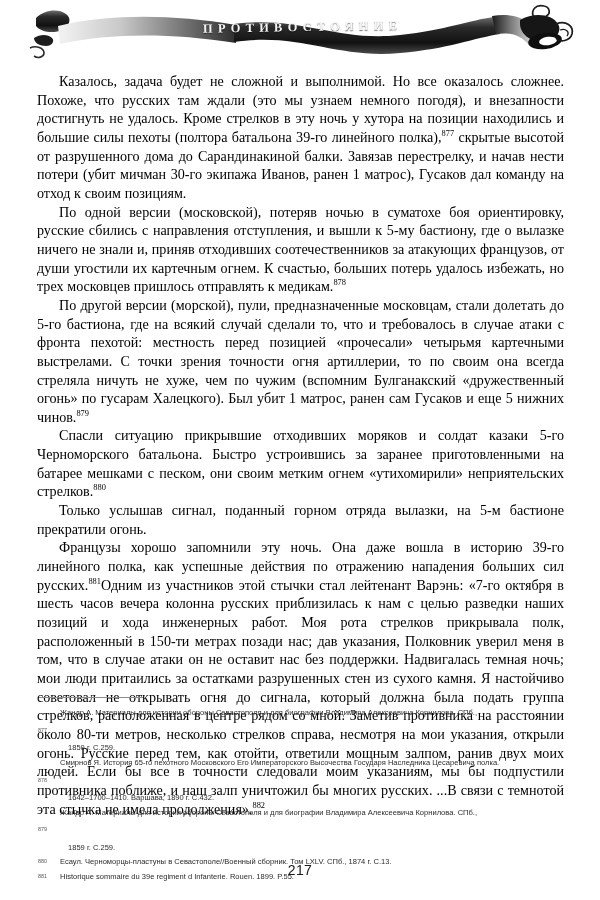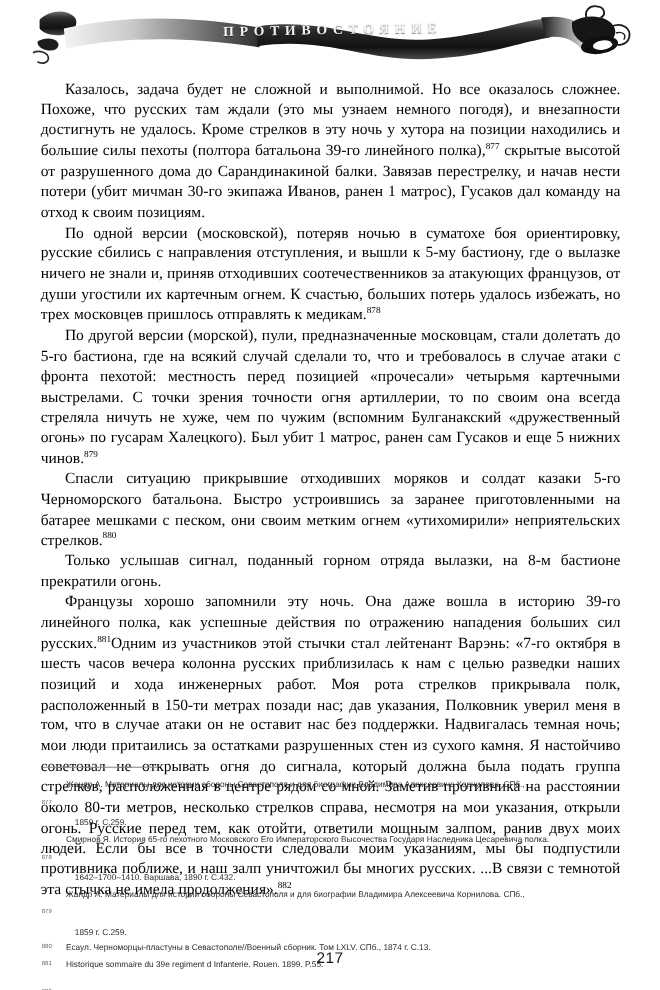--- a/index.html
+++ b/index.html
@@ -180,21 +180,21 @@
   <div class="body-col">
 
     <p class="para"><span>Казалось, задача будет не сложной и выполнимой. Но все оказалось сложнее. Похоже, что русских там ждали (это мы узнаем немного погодя), и внезапности достигнуть не удалось. Кроме стрелков в эту ночь у хутора на позиции находились и большие силы пехоты (полтора батальона 39-го линейного полка),</span><sup class="fn">877</sup><span> скрытые высотой от разрушенного дома до Сарандинакиной балки. Завязав перестрелку, и начав нести потери (убит мичман 30-го экипажа Иванов, ранен 1 матрос), Гусаков дал команду на отход к своим позициям.</span></p>
 
     <p class="para"><span>По одной версии (московской), потеряв ночью в суматохе боя ориентировку, русские сбились с направления отступления, и вышли к 5-му бастиону, где о вылазке ничего не знали и, приняв отходивших соотечественников за атакующих французов, от души угостили их картечным огнем. К счастью, больших потерь удалось избежать, но трех московцев пришлось отправлять к медикам.</span><sup class="fn">878</sup></p>
 
     <p class="para"><span>По другой версии (морской), пули, предназначенные московцам, стали долетать до 5-го бастиона, где на всякий случай сделали то, что и требовалось в случае атаки с фронта пехотой: местность перед позицией «прочесали» четырьмя картечными выстрелами. С точки зрения точности огня артиллерии, то по своим она всегда стреляла ничуть не хуже, чем по чужим (вспомним Булганакский «дружественный огонь» по гусарам Халецкого). Был убит 1 матрос, ранен сам Гусаков и еще 5 нижних чинов.</span><sup class="fn">879</sup></p>
 
     <p class="para"><span>Спасли ситуацию прикрывшие отходивших моряков и солдат казаки 5-го Черноморского батальона. Быстро устроившись за заранее приготовленными на батарее мешками с песком, они своим метким огнем «утихомирили» неприятельских стрелков.</span><sup class="fn">880</sup></p>
 
-    <p class="para"><span>Только услышав сигнал, поданный горном отряда вылазки, на 8-м бастионе прекратили огонь.</span></p>
+    <p class="para"><span>Только услышав сигнал, поданный горном отряда вылазки, на 5-м бастионе прекратили огонь.</span></p>
 
     <p class="para"><span>Французы хорошо запомнили эту ночь. Она даже вошла в историю 39-го линейного полка, как успешные действия по отражению нападения больших сил русских.</span><sup class="fn">881</sup><span>Одним из участников этой стычки стал лейтенант Варэнь: «7-го октября в шесть часов вечера колонна русских приблизилась к нам с целью разведки наших позиций и хода инженерных работ. Моя рота стрелков прикрывала полк, расположенный в 150-ти метрах позади нас; дав указания, Полковник уверил меня в том, что в случае атаки он не оставит нас без поддержки. Надвигалась темная ночь; мои люди притаились за остатками разрушенных стен из сухого камня. Я настойчиво советовал не открывать огня до сигнала, который должна была подать группа стрелков, расположенная в центре рядом со мной. Заметив противника на расстоянии около 80-ти метров, несколько стрелков справа, несмотря на мои указания, открыли огонь. Русские перед тем, как отойти, ответили мощным залпом, ранив двух моих людей. Если бы все в точности следовали моим указаниям, мы бы подпустили противника поближе, и наш залп уничтожил бы многих русских. ...В связи с темнотой эта стычка не имела продолжения».</span><sup class="fn">882</sup></p>
 
   </div>
 
   <div class="footnotes">
     <div class="fn-rule"></div>
 
     <div class="fn-item">
       <div class="fn-num">877</div>

